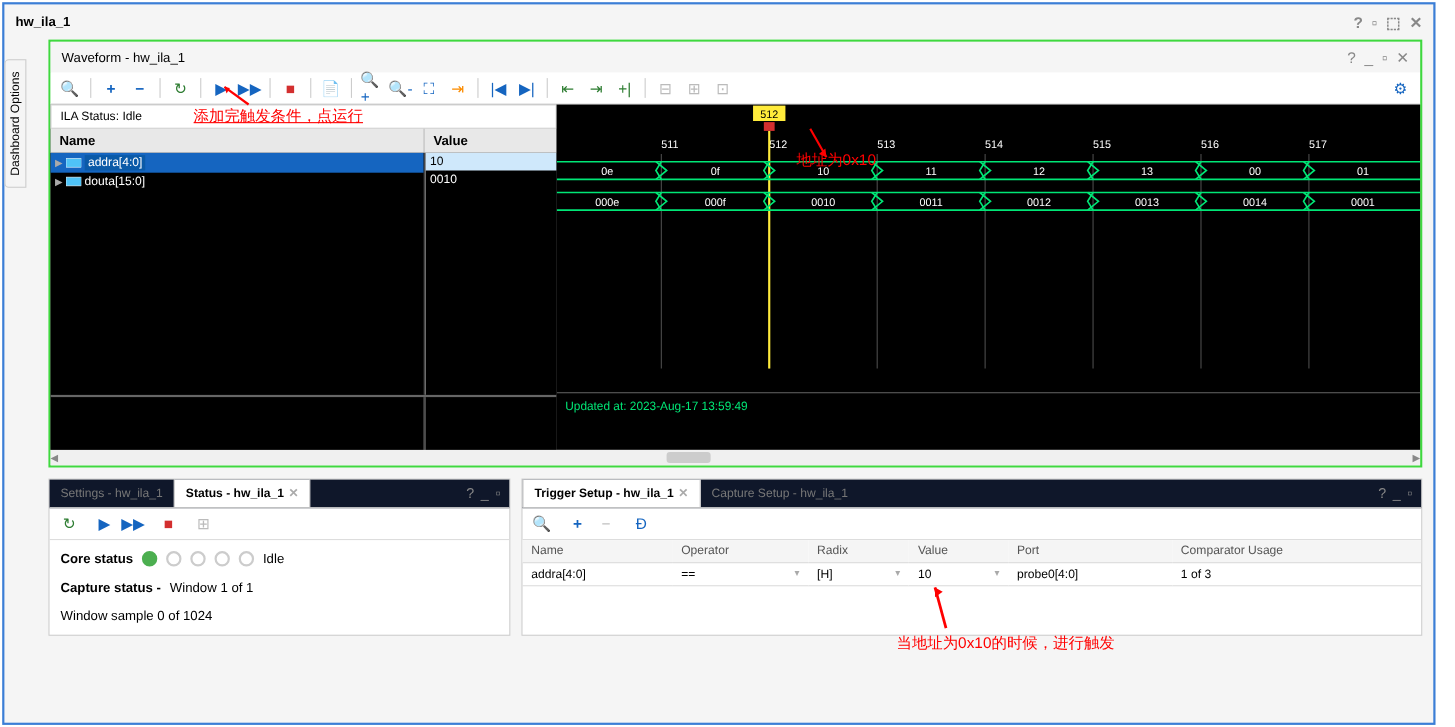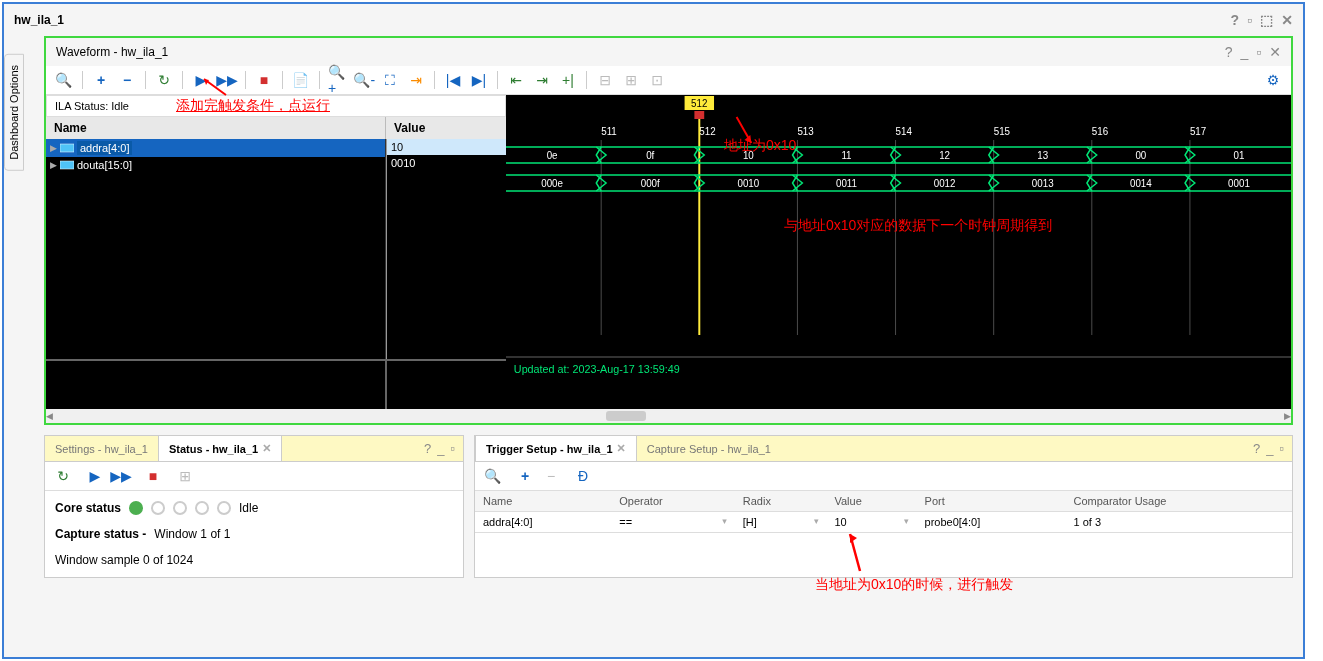--- a/index.html
+++ b/index.html
@@ -34,21 +34,21 @@
 .left-bottom-black { background: #000; height: 50px; border-top: 2px solid #666; display: flex; }
 .left-bottom-black .c1 { width: 340px; border-right: 1px solid #666; }
 .left-bottom-black .c2 { flex: 1; border-left: 1px solid #666; }
 .waveform-area { flex: 1; background: #000; position: relative; min-height: 290px; overflow: hidden; }
 .wave-svg { width: 100%; height: 290px; display: block; }
 .annotation { color: #f00; font-size: 14px; font-weight: 500; position: absolute; pointer-events: none; z-index: 50; }
 .bottom-panels { display: flex; gap: 10px; margin-top: 10px; }
 .bottom-panel { border: 1px solid #ccc; background: #fff; }
 .bottom-panel.left { width: 420px; }
 .bottom-panel.right { flex: 1; }
-.tabs { display: flex; align-items: center; background: #fef9c3; border-bottom: 1px solid #ccc; }
+.tabs { display: flex; align-items: center; background: #0f172a; border-bottom: 1px solid #ccc; }
 .tab { padding: 6px 10px; font-size: 11px; color: #777; cursor: pointer; display: flex; align-items: center; gap: 4px; }
 .tab.active { background: #fff; color: #000; font-weight: bold; border-right: 1px solid #ccc; border-left: 1px solid #ccc; }
 .tab .close-x { color: #aaa; font-size: 11px; }
 .tab-right-controls { margin-left: auto; color: #888; display: flex; gap: 6px; padding-right: 8px; font-size: 13px; }
 .sub-toolbar { display: flex; align-items: center; padding: 4px 8px; gap: 6px; border-bottom: 1px solid #ddd; }
 .status-body { padding: 10px; font-size: 12px; }
 .status-line { display: flex; align-items: flex-end; gap: 8px; margin-bottom: 12px; }
 .circle { width: 14px; height: 14px; border: 2px solid #ccc; border-radius: 50%; }
 .circle.green { background: #4caf50; border-color: #4caf50; }
 .trigger-table { width: 100%; border-collapse: collapse; font-size: 11px; }
@@ -171,21 +171,20 @@
             <div class="left-bottom-black">
                 <div class="c1"></div>
                 <div class="c2"></div>
               </div>
           </div>
 
           <div class="waveform-area">
 
             <div class="annotation" style="left:218px; top:6px;margin-top:36px;">地址为0x10</div>
 
-            <div class="annotation" style="left:278px; top:122px;">与地址0x10对应的数据下一个时钟周期得到</div>
 
             <svg class="wave-svg" viewBox="0 0 800 290" preserveAspectRatio="none">
 
               <rect x="182" y="1" width="30" height="14" fill="#ffeb3b"></rect>
               <text x="197" y="12" fill="#000" font-size="10" text-anchor="middle">512</text>
               <rect x="192" y="16" width="10" height="8" fill="#d32f2f"></rect>
 
               <text x="97" y="40" fill="#fff" font-size="10">511</text>
               <text x="197" y="40" fill="#fff" font-size="10">512</text>
               <text x="297" y="40" fill="#fff" font-size="10">513</text>

